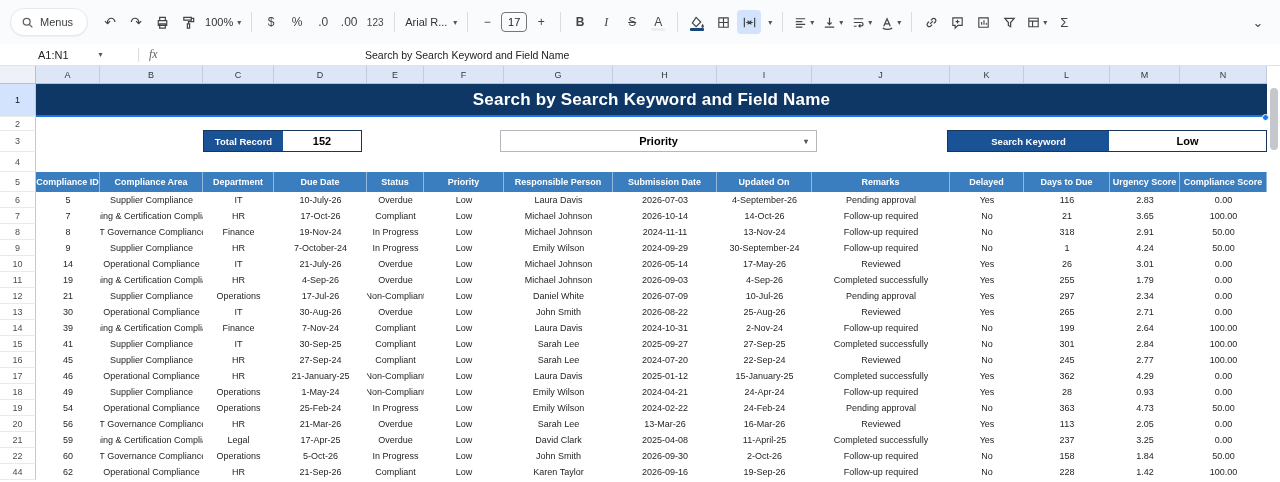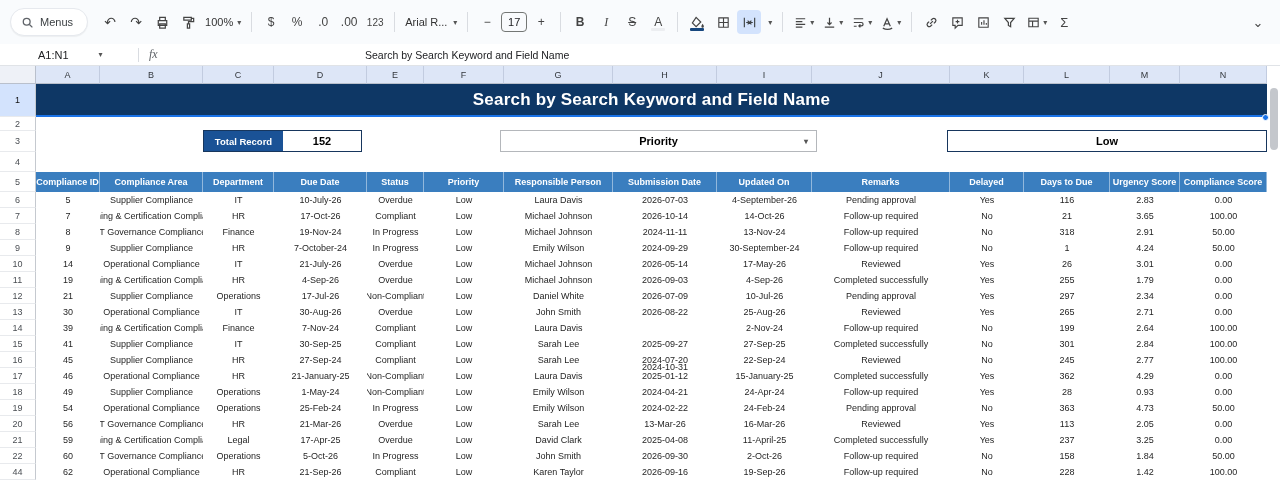--- a/index.html
+++ b/index.html
@@ -280,20 +280,21 @@
       <div class="lab">Total Record</div>
       <div class="val">152</div>
     </div>
     <div class="ctl ctl-select">
       <div class="val">
         <span>Priority</span>
         <span class="dcaret">▾</span>
       </div>
     </div>
     <div class="ctl ctl-search">
+      <div class="lab">Search Keyword</div>
       <div class="val">Low</div>
     </div>
 
     <div class="thead">
         <div class="hcell" style="width: 64px;">Compliance ID</div>
         <div class="hcell" style="width: 103px;">Compliance Area</div>
         <div class="hcell" style="width: 71px;">Department</div>
         <div class="hcell" style="width: 93px;">Due Date</div>
         <div class="hcell" style="width: 57px;">Status</div>
         <div class="hcell" style="width: 80px;">Priority</div>
@@ -436,21 +437,21 @@
           <div class="tcell" style="width: 87px;">0.00</div>
         </div>
         <div class="trow">
           <div class="tcell" style="width: 64px;">39</div>
           <div class="tcell" style="width: 103px;">ning &amp; Certification Complia</div>
           <div class="tcell" style="width: 71px;">Finance</div>
           <div class="tcell" style="width: 93px;">7-Nov-24</div>
           <div class="tcell" style="width: 57px;">Compliant</div>
           <div class="tcell" style="width: 80px;">Low</div>
           <div class="tcell" style="width: 109px;">Laura Davis</div>
-          <div class="tcell" style="width: 104px; margin-top: 39px;">2024-10-31</div>
+          <div class="tcell" style="width: 104px;">2024-10-31</div>
           <div class="tcell" style="width: 95px;">2-Nov-24</div>
           <div class="tcell" style="width: 138px;">Follow-up required</div>
           <div class="tcell" style="width: 74px;">No</div>
           <div class="tcell" style="width: 86px;">199</div>
           <div class="tcell" style="width: 70px;">2.64</div>
           <div class="tcell" style="width: 87px;">100.00</div>
         </div>
         <div class="trow">
           <div class="tcell" style="width: 64px;">41</div>
           <div class="tcell" style="width: 103px;">Supplier Compliance</div>

